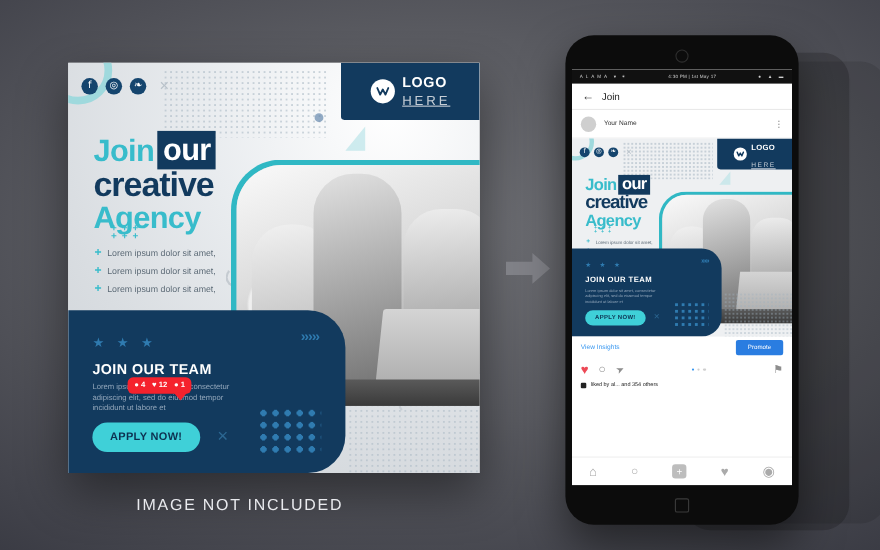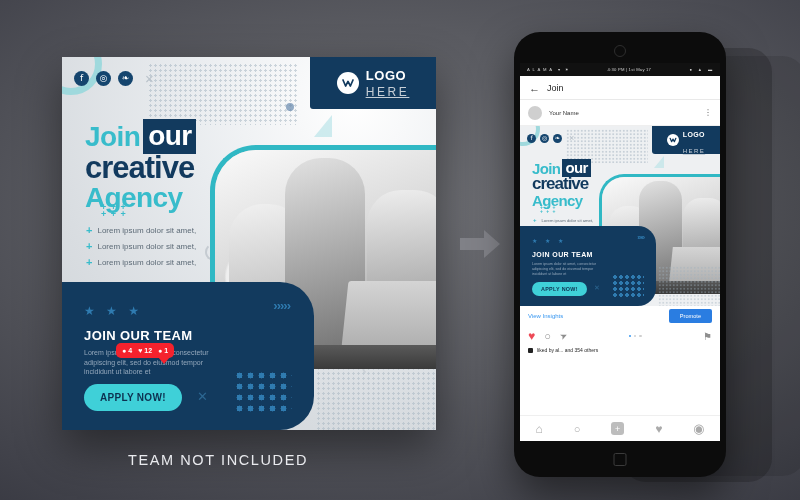--- a/index.html
+++ b/index.html
@@ -225,21 +225,21 @@
       <div class="stars">★ ★ ★</div>
       <div class="jot">JOIN OUR TEAM</div>
       <div class="jbody">Lorem ipsum dolor sit amet, consectetur adipiscing elit, sed do eiusmod tempor incididunt ut labore et</div>
       <div class="applybtn">APPLY NOW!</div>
       <div class="xmark2">✕</div>
       <div class="dotsq"></div>
     </div>
   </div>
 </div>
 
-<div class="caption">TEAM NOT INCLUDED</div>
+<div class="caption">IMAGE NOT INCLUDED</div>
 
 <div class="arrow">
   <svg width="44" height="34" viewBox="0 0 44 34">
     <path d="M2 11 L26 11 L26 3 L42 17 L26 31 L26 23 L2 23 Z" fill="#808187"></path>
   </svg>
 </div>
 
 <div class="ghost g2"></div>
 <div class="ghost g1"></div>
 

